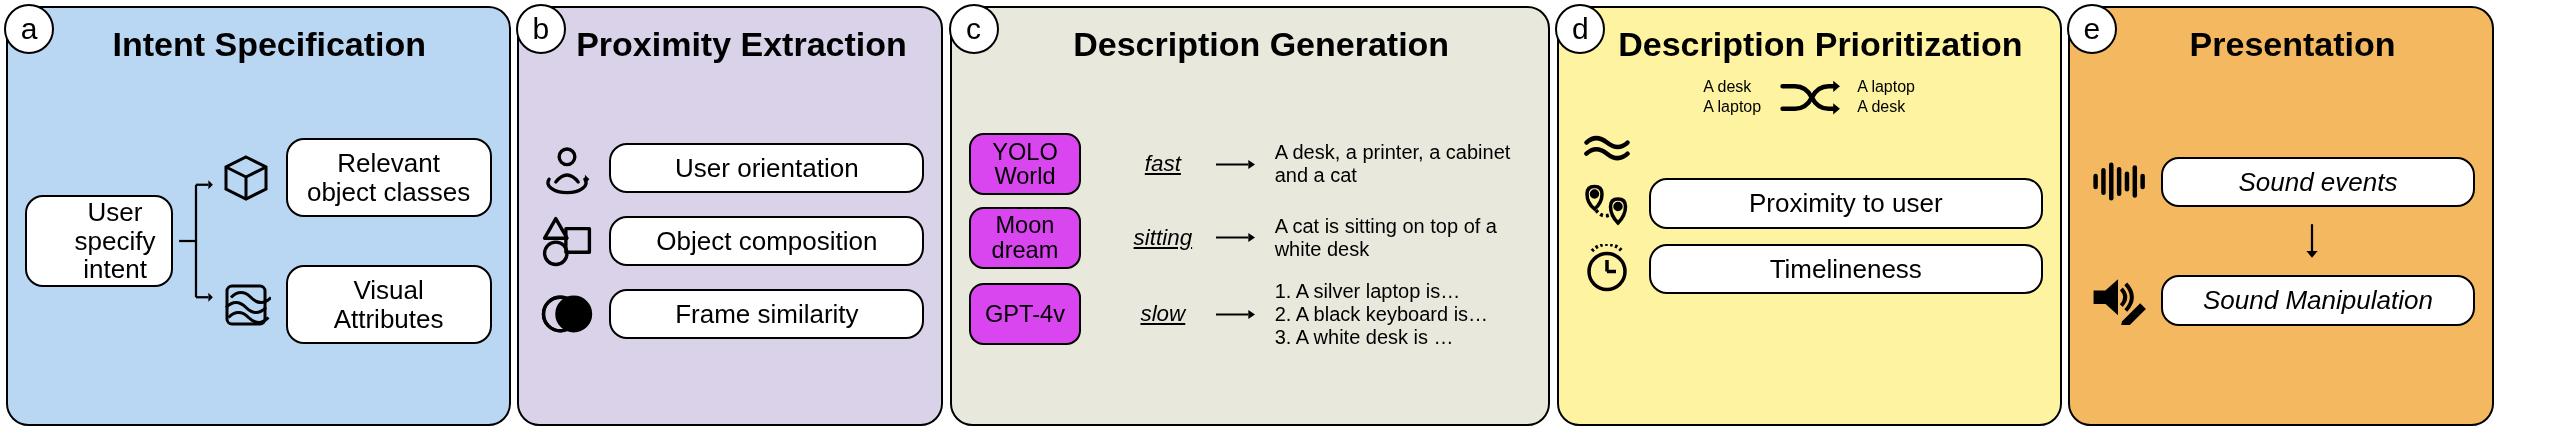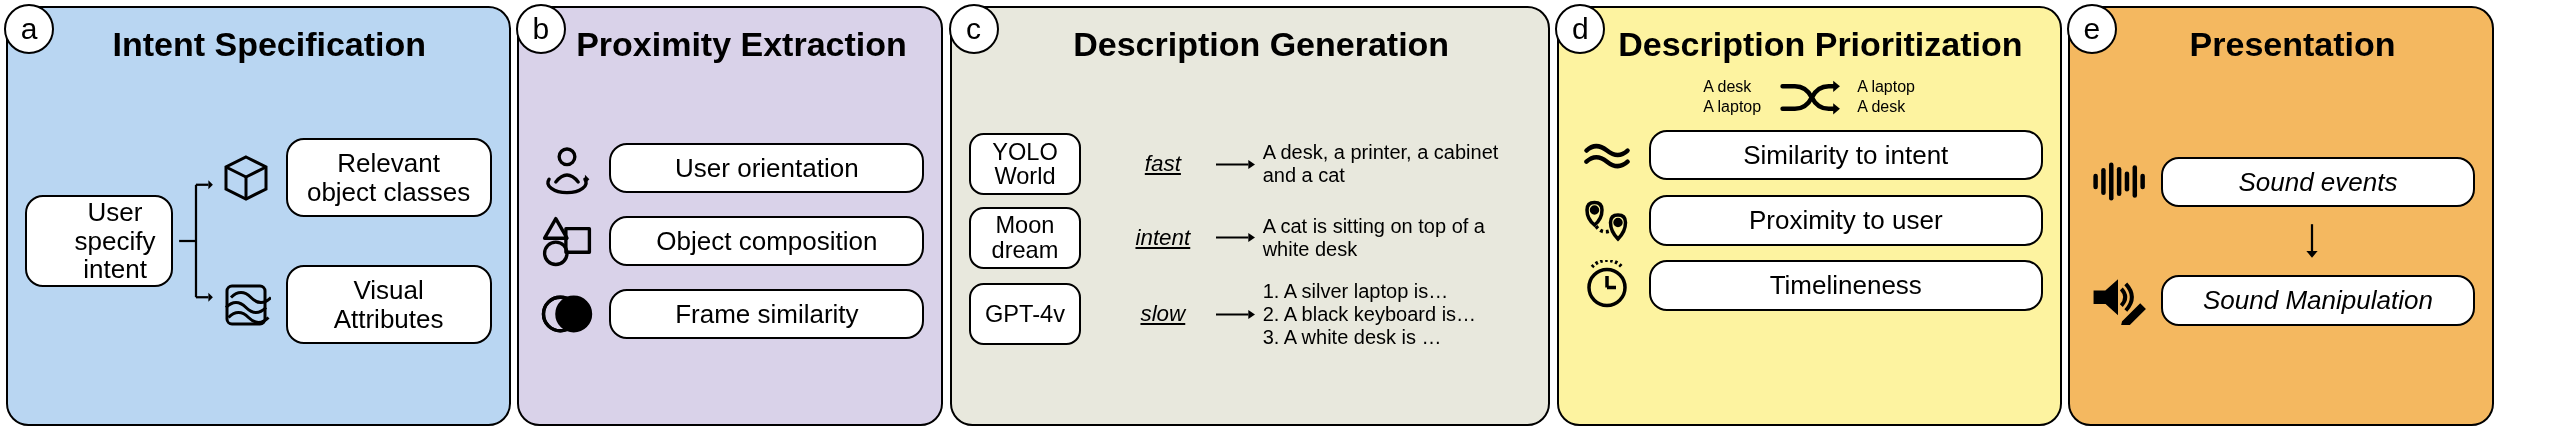--- a/index.html
+++ b/index.html
@@ -56,21 +56,21 @@
     border-radius: 18px;
     padding: 9px 15.7px;
     font-size: 26px;
     display: flex;
     align-items: center;
     justify-content: center;
     text-align: center;
     line-height: 1.1;
   }
   .pill-sm {
-    background: #ffffff;
+    background: #d946ef;
     border: 2.2px solid #000;
     border-radius: 14.6px;
     padding: 5.6px 11.2px;
     font-size: 23.6px;
     display: flex;
     align-items: center;
     justify-content: center;
     text-align: center;
     line-height: 1.05;
   }
@@ -89,21 +89,21 @@
   .b-body { display:flex; flex-direction:column; gap:17px; flex:1; justify-content:center;}
   .b-body .row .icon-slot { flex:0 0 62px; }
   .b-body .row .pill { flex:1; }
 
   
   .c-body { display:flex; flex-direction:column; gap:11.2px; flex:1; justify-content:center; }
   .c-row { display:flex; align-items:center; gap:7.9px; }
   .c-row .pill-sm { flex:0 0 112px; height:62px; }
   .c-row .speed { font-size:22.4px; font-style:italic; text-decoration:underline; flex:0 0 90px; text-align:center;margin-left:29px;}
   .c-row .arrow { flex:0 0 39px; }
-  .c-row .output { flex:1; font-size:20px; line-height:1.15; }
+  .c-row .output { flex:1; font-size:20px; line-height:1.15;margin-left:12px; }
 
   
   .d-body { display:flex; flex-direction:column; gap:10px; flex:1; }
   .d-top { display:flex; align-items:center; justify-content:center; gap:17px; font-size:16px; }
   .d-top .col-text { display:flex; flex-direction:column; gap:2.2px; }
   .d-rows { display:flex; flex-direction:column; gap:14.6px; }
   .d-rows .row .icon-slot { flex:0 0 62px; }
   .d-rows .row .pill { flex:1; }
 
   
@@ -230,21 +230,21 @@
       <div class="arrow">
         <svg class="arrow-svg" width="39" height="17" viewBox="0 0 70 30">
             <line x1="0" y1="15" x2="58" y2="15"></line>
             <polygon class="arrow-head" points="58,7 70,15 58,23"></polygon>
           </svg>
       </div>
       <div class="output">A desk, a printer, a cabinet and a cat</div>
     </div>
     <div class="c-row">
       <div class="pill-sm">Moon dream</div>
-      <div class="speed">intent</div>
+      <div class="speed">sitting</div>
       <div class="arrow">
         <svg class="arrow-svg" width="39" height="17" viewBox="0 0 70 30">
             <line x1="0" y1="15" x2="58" y2="15"></line>
             <polygon class="arrow-head" points="58,7 70,15 58,23"></polygon>
           </svg>
       </div>
       <div class="output">A cat is sitting on top of a white desk</div>
     </div>
     <div class="c-row">
       <div class="pill-sm">GPT-4v</div>
@@ -291,21 +291,20 @@
     <div class="d-rows">
       <div class="row">
         <div class="icon-slot">
           <svg width="50" height="34" viewBox="0 0 90 60">
               <g fill="none" stroke="#000" stroke-width="8" stroke-linecap="round">
                 <path d="M8 22 Q25 6 45 22 T82 22"></path>
                 <path d="M8 42 Q25 26 45 42 T82 42"></path>
               </g>
             </svg>
         </div>
-        <div class="pill">Similarity to intent</div>
       </div>
       <div class="row">
         <div class="icon-slot">
           <svg width="50" height="50" viewBox="0 0 100 100">
               <g fill="none" stroke="#000" stroke-width="7">
                 <path d="M25 15 Q10 15 10 30 Q10 48 25 60 Q40 48 40 30 Q40 15 25 15 Z"></path>
                 <circle cx="25" cy="30" r="6" fill="#000"></circle>
                 <path d="M72 40 Q57 40 57 55 Q57 73 72 88 Q87 73 87 55 Q87 40 72 40 Z"></path>
                 <circle cx="72" cy="55" r="6" fill="#000"></circle>
                 <path d="M28 62 Q40 80 60 70" stroke-dasharray="6 6"></path>

